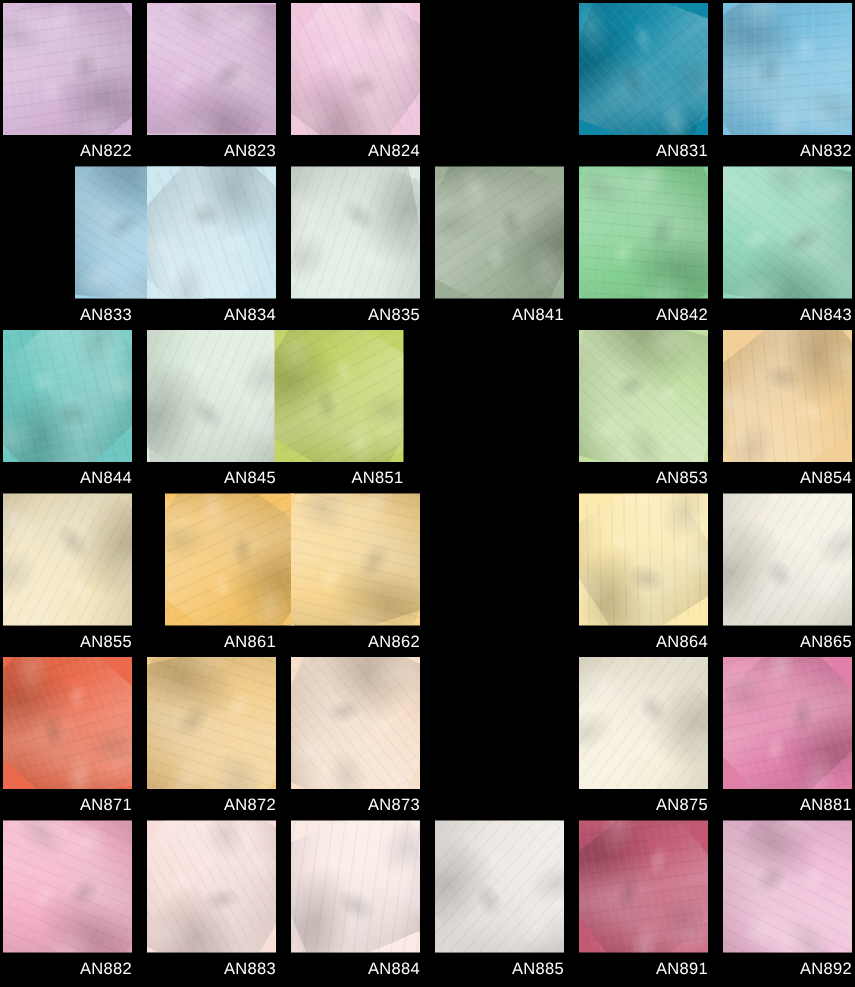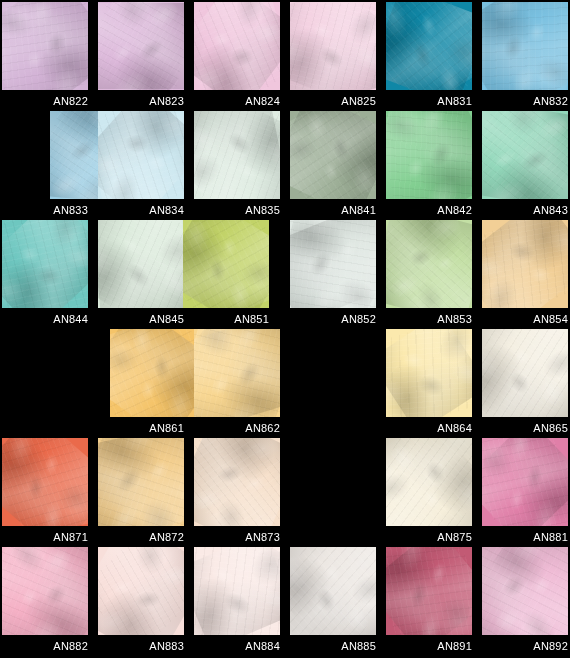--- a/index.html
+++ b/index.html
@@ -98,29 +98,20 @@
     </div>
     <div class="swatch-cell" style="left: 194px; top: 2px;">
       <div class="swatch-chip" style="background: rgb(240, 198, 221);">
         <div class="tex tex-a" style="transform: rotate(74deg) scale(1.3, 1.06);"></div>
         <div class="tex tex-b" style="transform: rotate(127deg) scale(1.15, 1);"></div>
         <div class="tex tex-c" style="transform: rotate(180deg) scale(1, 1.25);"></div>
         <div class="tex tex-d" style="transform: rotate(233deg) scale(1.2, 1.19);"></div>
       </div>
       <div class="swatch-label">AN824</div>
     </div>
-    <div class="swatch-cell" style="left: 290px; top: 2px;">
-      <div class="swatch-chip" style="background: rgb(244, 210, 226);">
-        <div class="tex tex-a" style="transform: rotate(111deg) scale(1.1, 1.25);"></div>
-        <div class="tex tex-b" style="transform: rotate(164deg) scale(1.3, 1.19);"></div>
-        <div class="tex tex-c" style="transform: rotate(217deg) scale(1.15, 1.13);"></div>
-        <div class="tex tex-d" style="transform: rotate(270deg) scale(1, 1.06);"></div>
-      </div>
-      <div class="swatch-label">AN825</div>
-    </div>
     <div class="swatch-cell" style="left: 386px; top: 2px;">
       <div class="swatch-chip" style="background: rgb(15, 135, 166);">
         <div class="tex tex-a" style="transform: rotate(148deg) scale(1.25, 1.13);"></div>
         <div class="tex tex-b" style="transform: rotate(201deg) scale(1.1, 1.06);"></div>
         <div class="tex tex-c" style="transform: rotate(254deg) scale(1.3, 1);"></div>
         <div class="tex tex-d" style="transform: rotate(307deg) scale(1.15, 1.25);"></div>
       </div>
       <div class="swatch-label">AN831</div>
     </div>
     <div class="swatch-cell" style="left: 482px; top: 2px;">
@@ -206,47 +197,47 @@
     </div>
     <div class="swatch-cell" style="left: 183px; top: 220px;">
       <div class="swatch-chip" style="background: rgb(194, 211, 104);">
         <div class="tex tex-a" style="transform: rotate(158deg) scale(1, 1.13);"></div>
         <div class="tex tex-b" style="transform: rotate(211deg) scale(1.2, 1.06);"></div>
         <div class="tex tex-c" style="transform: rotate(264deg) scale(1.05, 1);"></div>
         <div class="tex tex-d" style="transform: rotate(317deg) scale(1.25, 1.25);"></div>
       </div>
       <div class="swatch-label">AN851</div>
     </div>
-    <div class="swatch-cell" style="left: 290px; top: 220px;">
-      <div class="swatch-chip" style="background: rgb(223, 231, 226);">
-        <div class="tex tex-a" style="transform: rotate(195deg) scale(1.15, 1);"></div>
-        <div class="tex tex-b" style="transform: rotate(248deg) scale(1, 1.25);"></div>
-        <div class="tex tex-c" style="transform: rotate(301deg) scale(1.2, 1.19);"></div>
-        <div class="tex tex-d" style="transform: rotate(354deg) scale(1.05, 1.13);"></div>
-      </div>
-      <div class="swatch-label">AN852</div>
-    </div>
     <div class="swatch-cell" style="left: 386px; top: 220px;">
       <div class="swatch-chip" style="background: rgb(195, 223, 164);">
         <div class="tex tex-a" style="transform: rotate(232deg) scale(1.3, 1.19);"></div>
         <div class="tex tex-b" style="transform: rotate(285deg) scale(1.15, 1.13);"></div>
         <div class="tex tex-c" style="transform: rotate(338deg) scale(1, 1.06);"></div>
         <div class="tex tex-d" style="transform: rotate(31deg) scale(1.2, 1);"></div>
       </div>
       <div class="swatch-label">AN853</div>
     </div>
     <div class="swatch-cell" style="left: 482px; top: 220px;">
       <div class="swatch-chip" style="background: rgb(242, 207, 150);">
         <div class="tex tex-a" style="transform: rotate(269deg) scale(1.1, 1.06);"></div>
         <div class="tex tex-b" style="transform: rotate(322deg) scale(1.3, 1);"></div>
         <div class="tex tex-c" style="transform: rotate(15deg) scale(1.15, 1.25);"></div>
         <div class="tex tex-d" style="transform: rotate(68deg) scale(1, 1.19);"></div>
       </div>
       <div class="swatch-label">AN854</div>
     </div>
+    <div class="swatch-cell" style="left: 2px; top: 329px;">
+      <div class="swatch-chip" style="background: rgb(244, 230, 191);">
+        <div class="tex tex-a" style="transform: rotate(306deg) scale(1.25, 1.25);"></div>
+        <div class="tex tex-b" style="transform: rotate(359deg) scale(1.1, 1.19);"></div>
+        <div class="tex tex-c" style="transform: rotate(52deg) scale(1.3, 1.13);"></div>
+        <div class="tex tex-d" style="transform: rotate(105deg) scale(1.15, 1.06);"></div>
+      </div>
+      <div class="swatch-label">AN855</div>
+    </div>
     <div class="swatch-cell" style="left: 98px; top: 329px; padding-left: 12px;">
       <div class="swatch-chip" style="background: rgb(245, 196, 105);">
         <div class="tex tex-a" style="transform: rotate(343deg) scale(1.05, 1.13);"></div>
         <div class="tex tex-b" style="transform: rotate(36deg) scale(1.25, 1.06);"></div>
         <div class="tex tex-c" style="transform: rotate(89deg) scale(1.1, 1);"></div>
         <div class="tex tex-d" style="transform: rotate(142deg) scale(1.3, 1.25);"></div>
       </div>
       <div class="swatch-label">AN861</div>
     </div>
     <div class="swatch-cell" style="left: 194px; top: 329px;">

